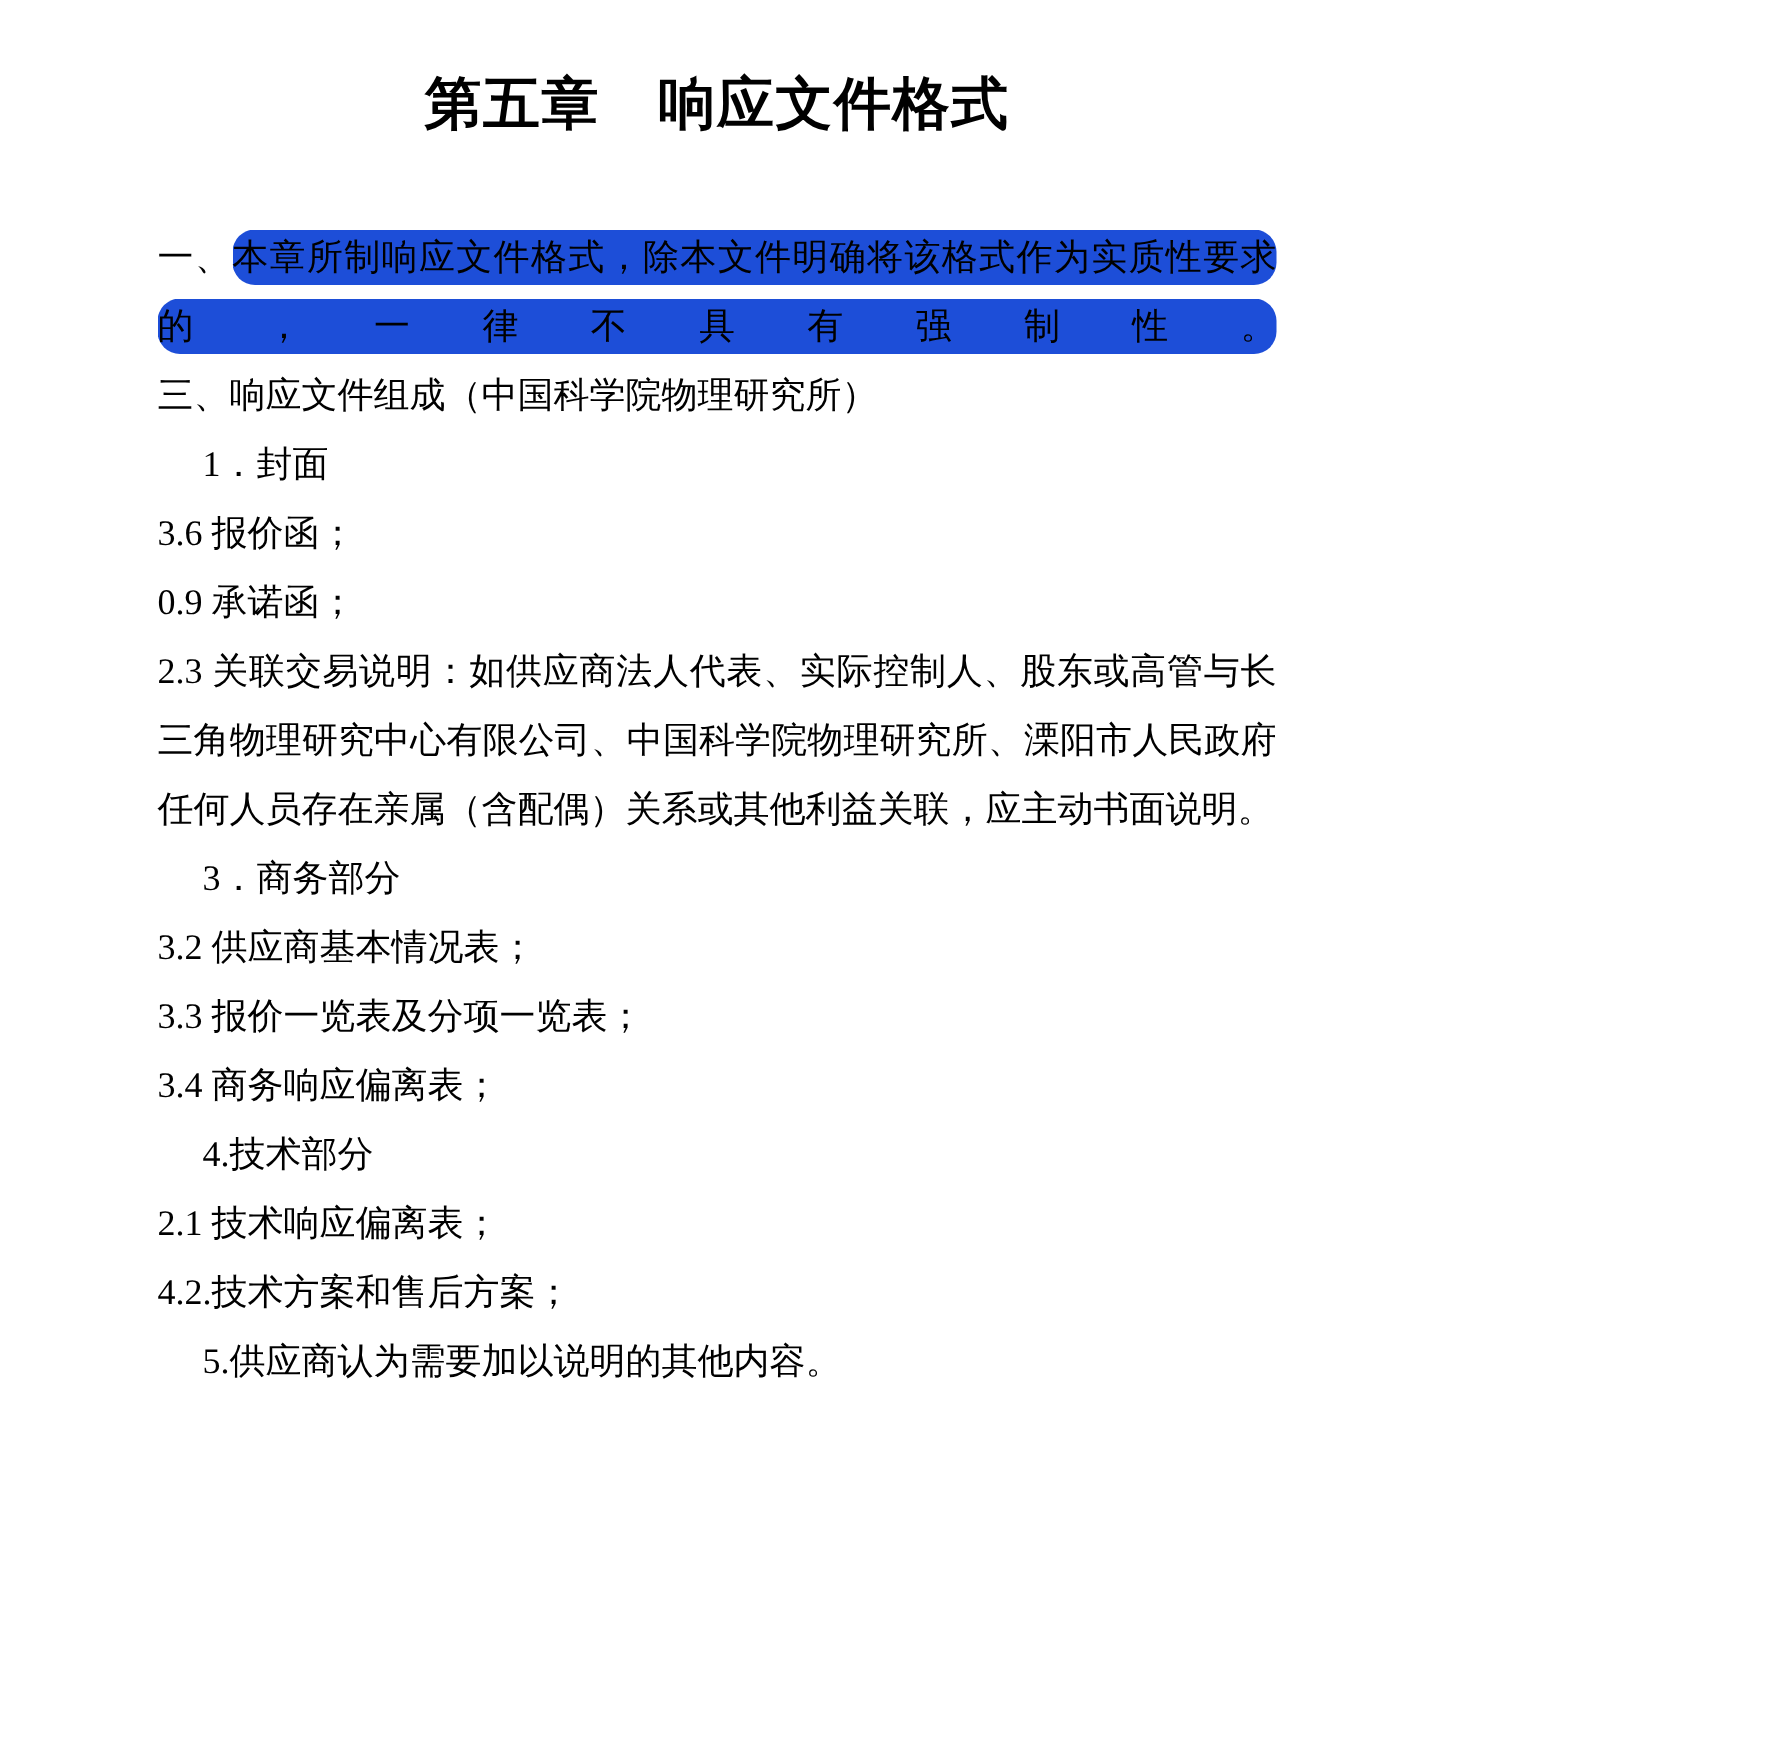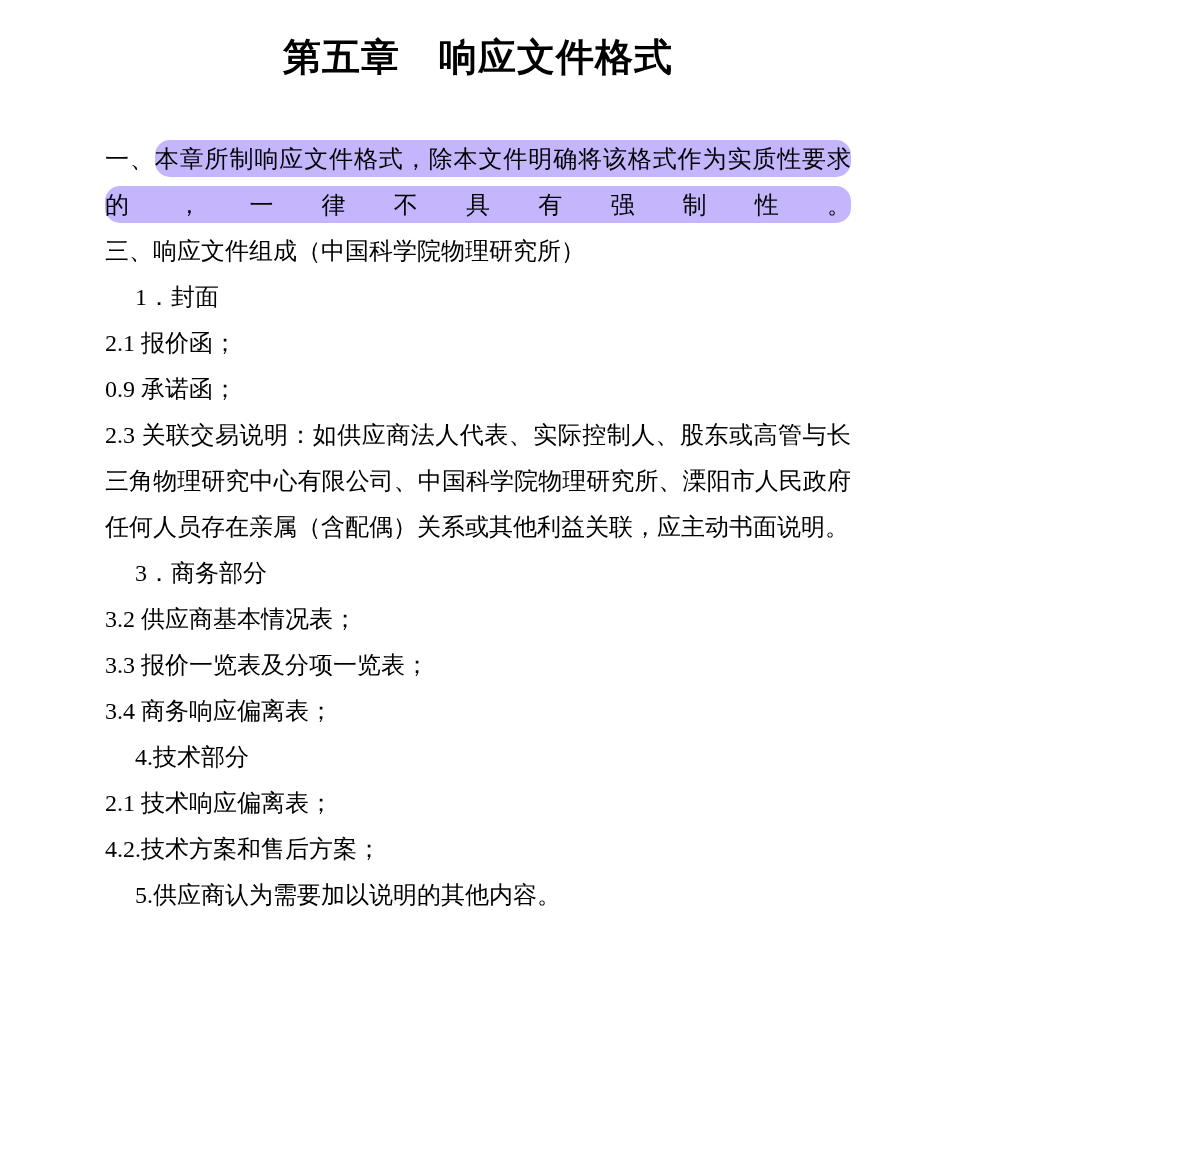--- a/index.html
+++ b/index.html
@@ -11,21 +11,21 @@
     width: 1182px;
     height: 1176px;
     overflow: hidden;
     color: #000000;
     font-family: "Liberation Serif", "DejaVu Serif", serif;
   }
   .page {
     box-sizing: border-box;
     width: 938px;
     height: 1176px;
-    padding: 32px 87px 0 105px;
+    padding: 45px 87px 0 105px;
     background: #ffffff;
   }
   .doc-title {
     margin: 0;
     font-size: 38px;
     font-weight: bold;
     line-height: 50px;
     text-align: center;
     letter-spacing: 1px;
     white-space: nowrap;
@@ -42,21 +42,21 @@
     word-break: break-all;
   }
   .para.bold {
     font-weight: normal;
     margin-left: 30px;
   }
   .para.fill {
     text-align-last: justify;
   }
   .hl {
-    background: #c4b5fd;
+    background: #1d4ed8;
     padding: 6px 0 5px 0;
     box-decoration-break: clone;
     border-radius: 15px;
     -webkit-box-decoration-break: clone;
   }
 </style>
 </head>
 <body>
 
 <div class="page">
@@ -66,21 +66,21 @@
   <div class="content">
 
     <p class="para fill"><span>一、</span><span class="hl">本章所制响应文件格式，除本文件明确将该格式作为实质性要求的，一律不具有强制性。</span></p>
 
 
     <p class="para">三、响应文件组成（中国科学院物理研究所）</p>
 
     <p class="para bold">1．封面</p>
 
 
-    <p class="para">2.1 报价函；</p>
+    <p class="para">3.6 报价函；</p>
 
     <p class="para">0.9 承诺函；</p>
 
     <p class="para">2.3 关联交易说明：如供应商法人代表、实际控制人、股东或高管与长三角物理研究中心有限公司、中国科学院物理研究所、溧阳市人民政府任何人员存在亲属（含配偶）关系或其他利益关联，应主动书面说明。</p>
 
     <p class="para bold">3．商务部分</p>
 
 
     <p class="para">3.2 供应商基本情况表；</p>
 

